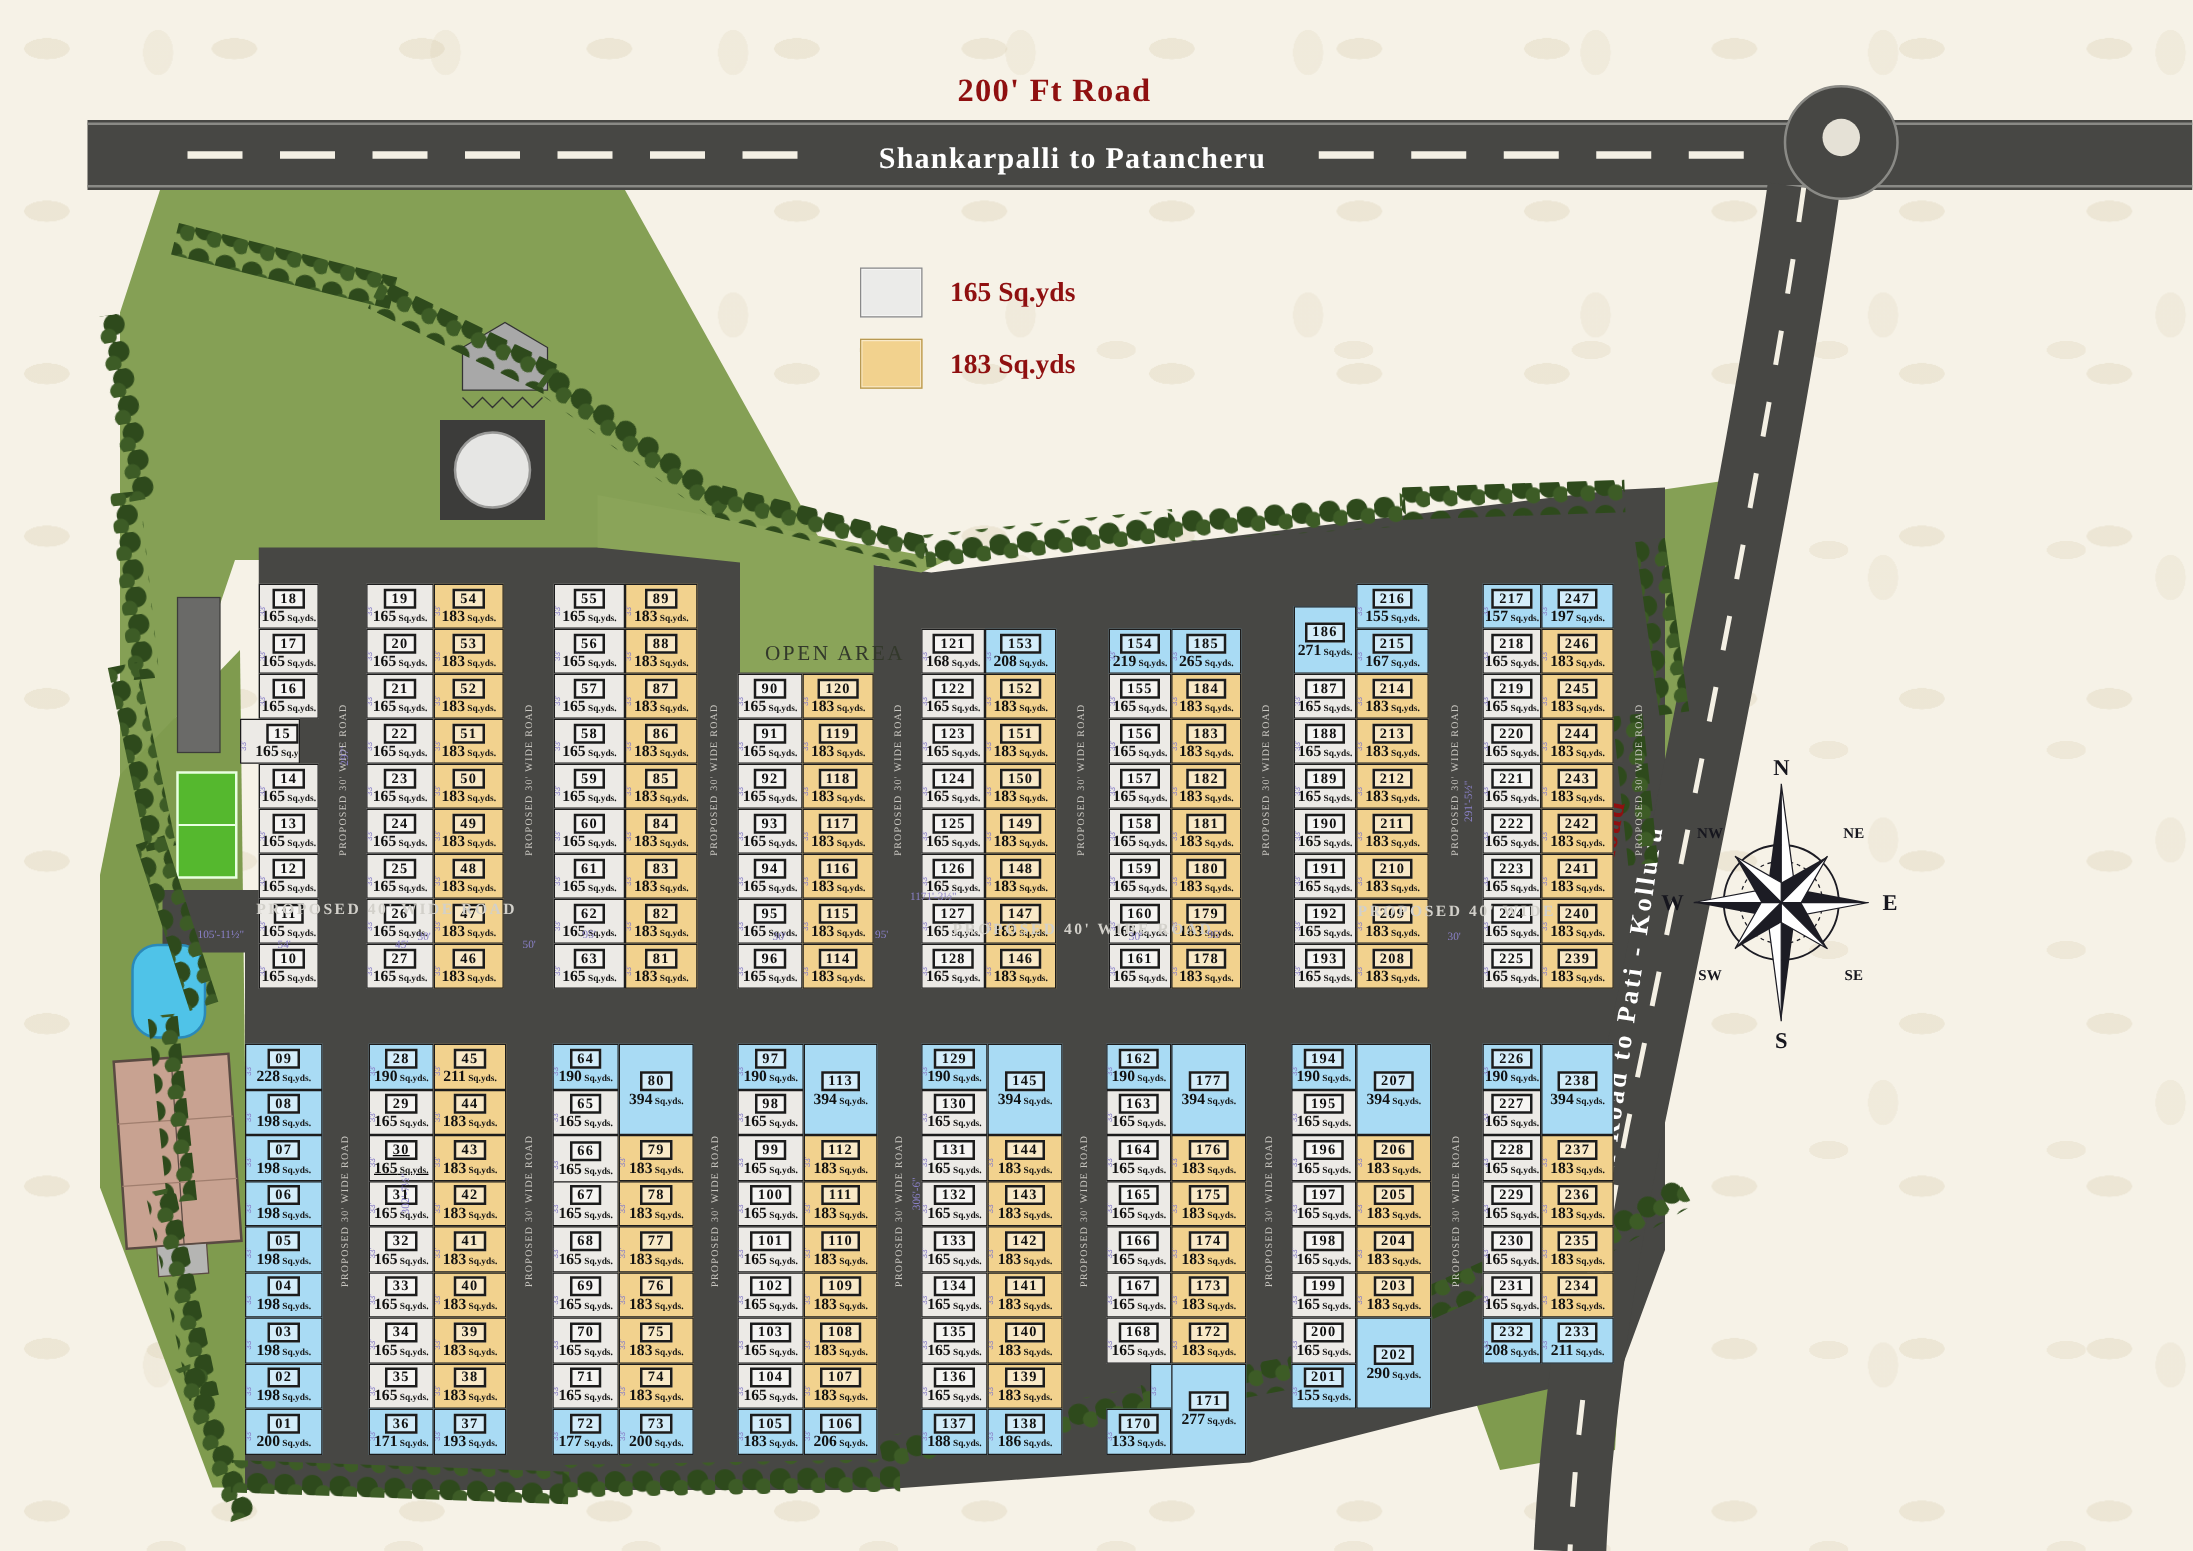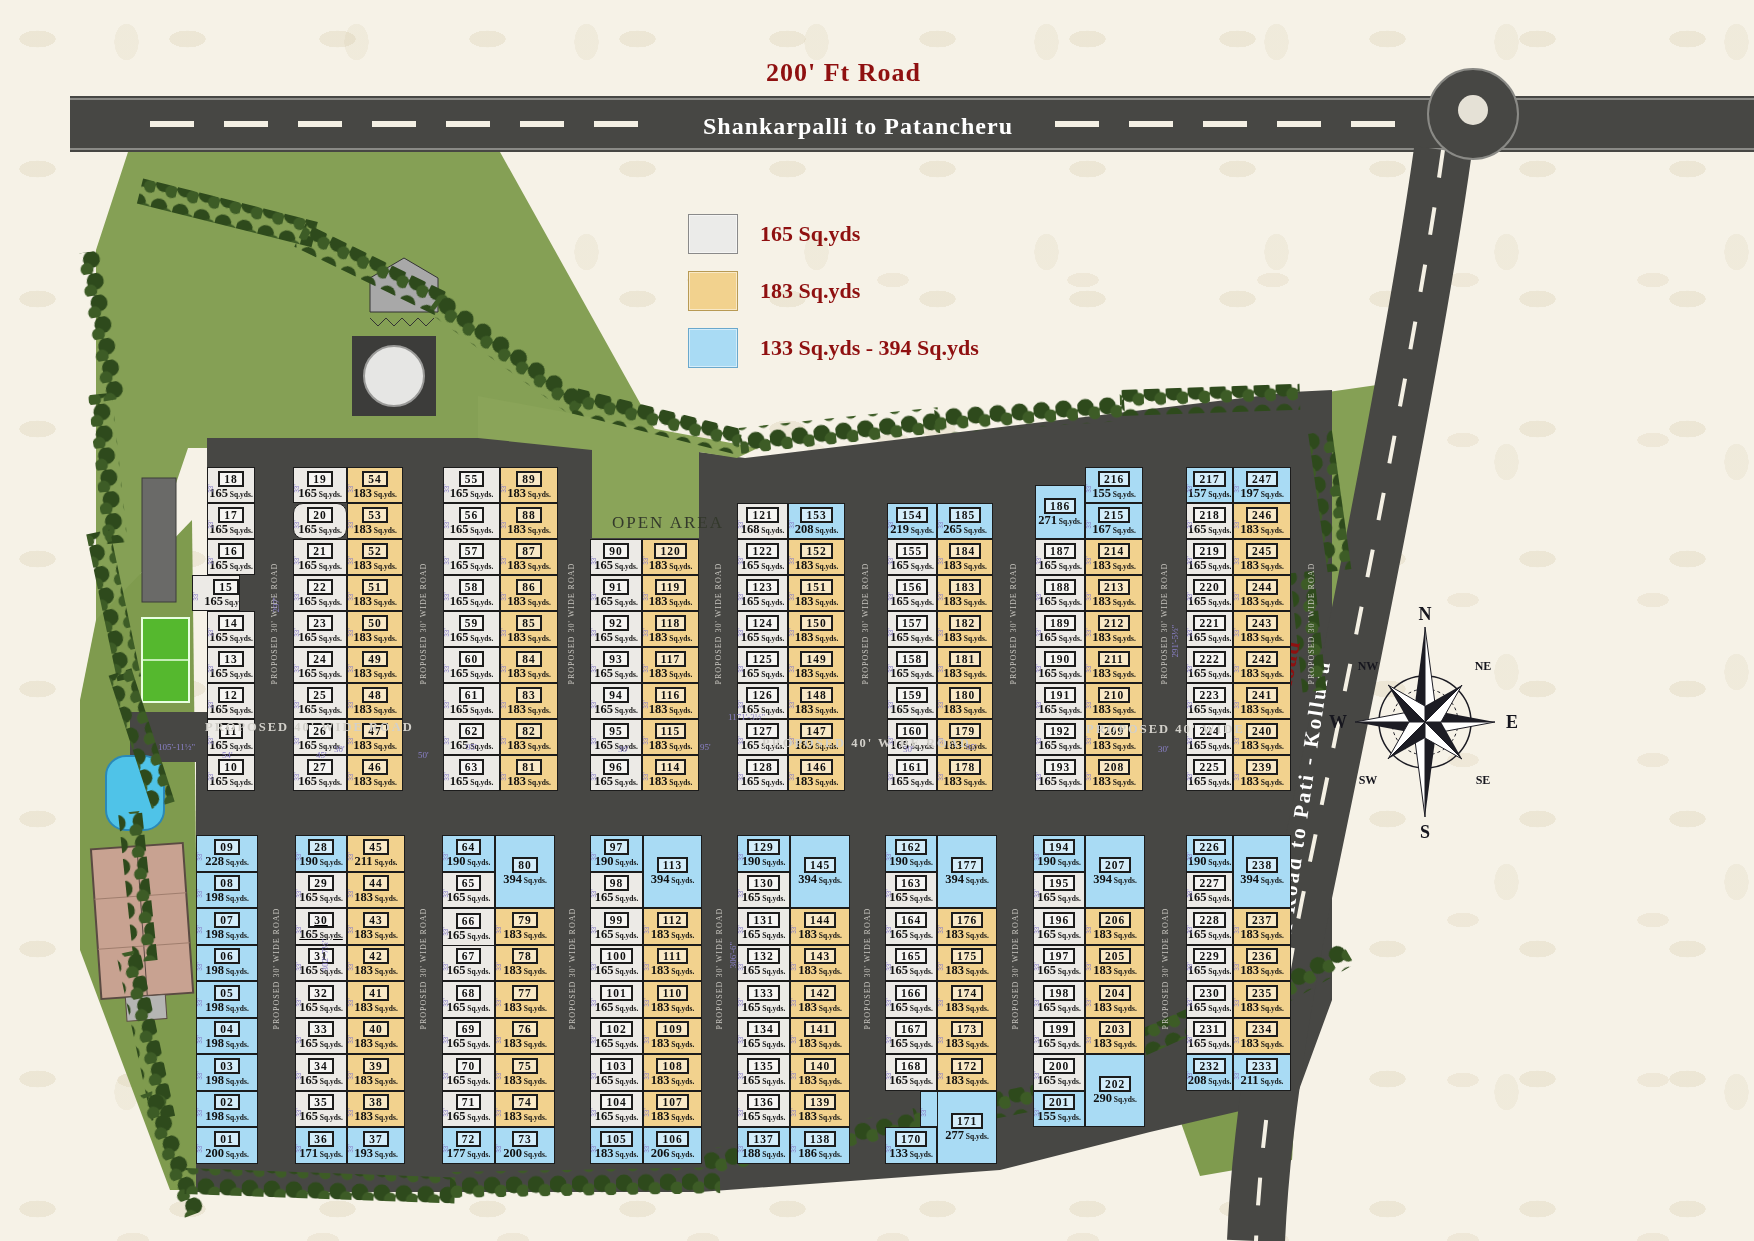--- a/index.html
+++ b/index.html
@@ -163,24 +163,20 @@
   <div id="road100" class="redlabel">100' Ft Road</div>
 
   <div class="legend-row" style="top:214px">
     <span class="swatch w"></span>
     <span class="legend-label">165 Sq.yds</span>
   </div>
   <div class="legend-row" style="top:271px">
     <span class="swatch y"></span>
     <span class="legend-label">183 Sq.yds</span>
   </div>
-  <div class="legend-row" style="top:328px">
-    <span class="swatch b"></span>
-    <span class="legend-label">133 Sq.yds  -  394 Sq.yds</span>
-  </div>
 
   <div id="gen-layer">
       <div class="plot w" style="left: 207px; top: 467px; width: 48px; height: 36px;">
         <span class="pn">18</span>
         <span class="pv"><b>165</b><i> Sq.yds.</i></span>
         <span class="pd">33'</span>
       </div>
       <div class="plot w" style="left: 207px; top: 503px; width: 48px; height: 36px;">
         <span class="pn">17</span>
         <span class="pv"><b>165</b><i> Sq.yds.</i></span>
@@ -219,21 +215,21 @@
       <div class="plot w" style="left: 207px; top: 755px; width: 48px; height: 36px;">
         <span class="pn">10</span>
         <span class="pv"><b>165</b><i> Sq.yds.</i></span>
         <span class="pd">33'</span>
       </div>
       <div class="plot w" style="left: 293px; top: 467px; width: 54px; height: 36px;">
         <span class="pn">19</span>
         <span class="pv"><b>165</b><i> Sq.yds.</i></span>
         <span class="pd">33'</span>
       </div>
-      <div class="plot w" style="left: 293px; top: 503px; width: 54px; height: 36px; border-radius: 10px;">
+      <div class="plot w" style="left: 293px; top: 503px; width: 54px; height: 36px;">
         <span class="pn">20</span>
         <span class="pv"><b>165</b><i> Sq.yds.</i></span>
         <span class="pd">33'</span>
       </div>
       <div class="plot w" style="left: 293px; top: 539px; width: 54px; height: 36px;">
         <span class="pn">21</span>
         <span class="pv"><b>165</b><i> Sq.yds.</i></span>
         <span class="pd">33'</span>
       </div>
       <div class="plot w" style="left: 293px; top: 575px; width: 54px; height: 36px;">

